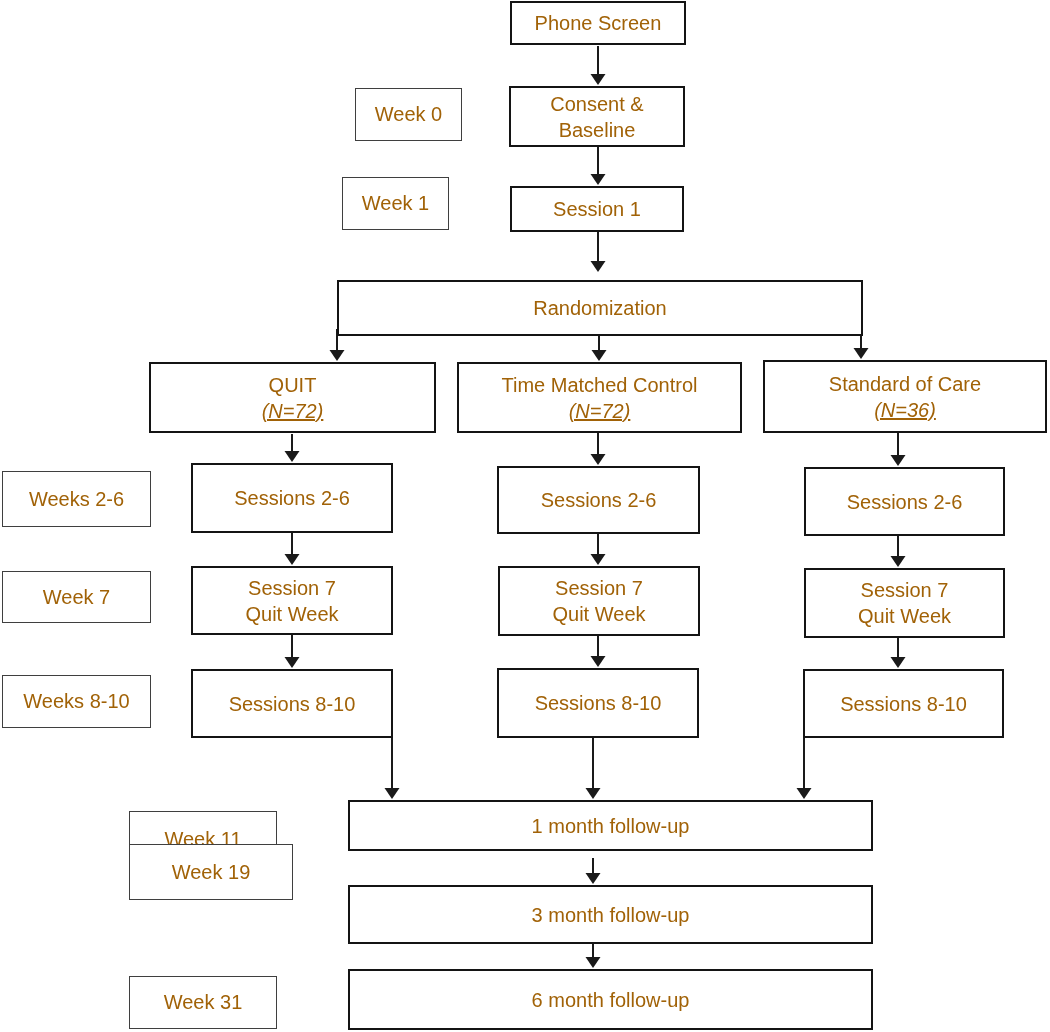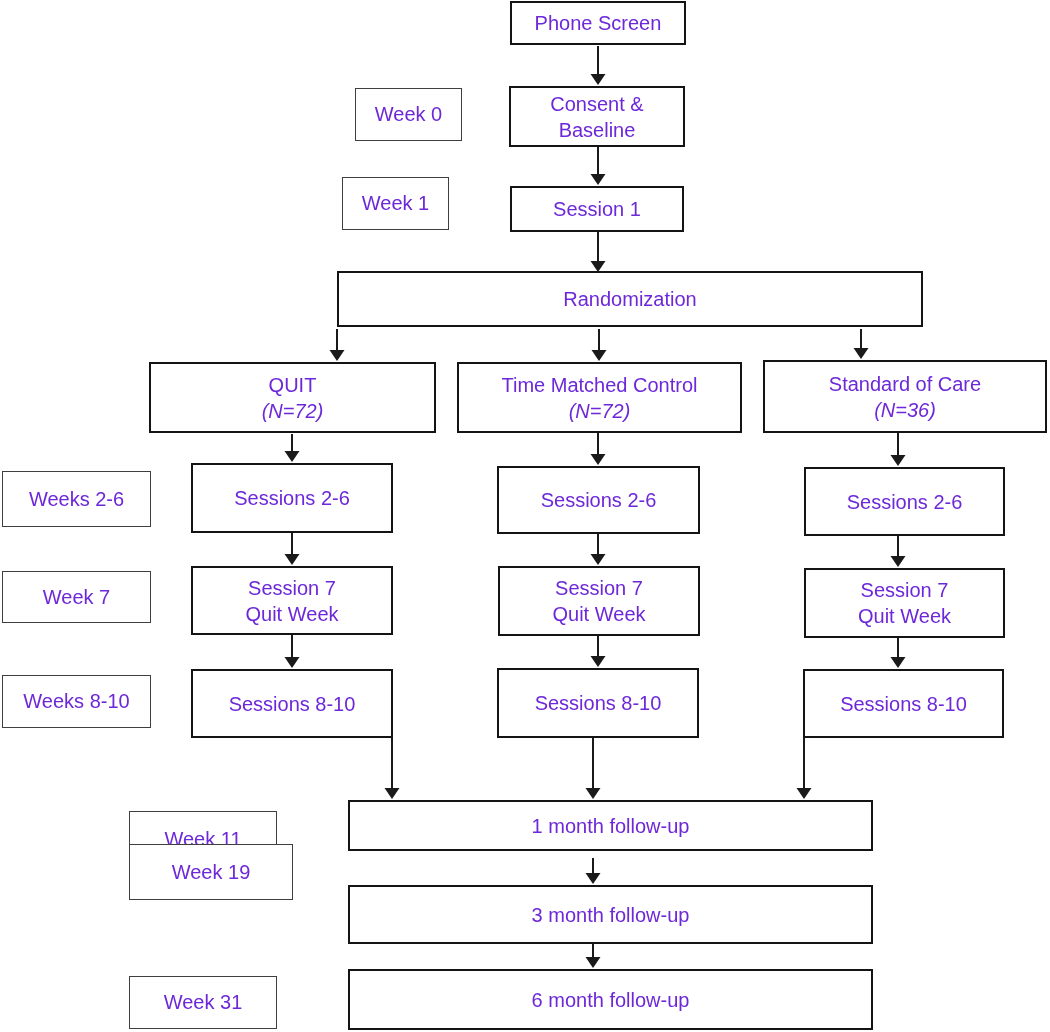--- a/index.html
+++ b/index.html
@@ -1,32 +1,32 @@
 <!DOCTYPE html>
 <html><head>
 <meta charset="utf-8">
 <style>
   html,body{margin:0;padding:0;background:#ffffff;}
   .canvas{
     position:relative;width:1050px;height:1032px;background:#ffffff;
-    font-family:"Liberation Sans",sans-serif;color:#6d28d9;overflow:hidden;
+    font-family:"Liberation Sans",sans-serif;color:#a16207;overflow:hidden;
   }
   .box{
     position:absolute;box-sizing:border-box;background:#ffffff;
     border:2.5px solid #141414;
     display:flex;flex-direction:column;align-items:center;justify-content:center;
     text-align:center;font-size:20px;line-height:26px;z-index:2;
   }
   .wk{
     position:absolute;box-sizing:border-box;background:#ffffff;
     border:1.7px solid #3f3f3f;
     display:flex;align-items:center;justify-content:center;
     text-align:center;font-size:20px;z-index:2;
   }
-  .it{font-style:italic;}
+  .it{font-style:italic;text-decoration:underline;}
   svg.arrows{position:absolute;left:0;top:0;z-index:1;pointer-events:none;}
 </style>
 </head>
 <body>
 
 <div class="canvas">
 
   <svg class="arrows" id="arrows-layer" width="1050" height="1032" viewBox="0 0 1050 1032">
       <g>
         <line x1="598" y1="46" x2="598" y2="76" stroke="#1a1a1a" stroke-width="2"></line>
@@ -116,21 +116,21 @@
 
   <div class="box" style="left:509px;top:86px;width:176px;height:61px">
     <span>Consent &amp;</span>
     <span>Baseline</span>
   </div>
 
   <div class="box" style="left:510px;top:186px;width:174px;height:46px">
     <span>Session 1</span>
   </div>
 
-  <div class="box" style="left:337px;top:271px;width:586px;height:56px">
+  <div class="box" style="left:337px;top:280px;width:526px;height:56px">
     <span>Randomization</span>
   </div>
 
   <div class="box" style="left:149px;top:362px;width:287px;height:71px">
     <span>QUIT</span>
     <span class="it">(N=72)</span>
   </div>
   <div class="box" style="left:457px;top:362px;width:285px;height:71px">
     <span>Time Matched Control</span>
     <span class="it">(N=72)</span>

